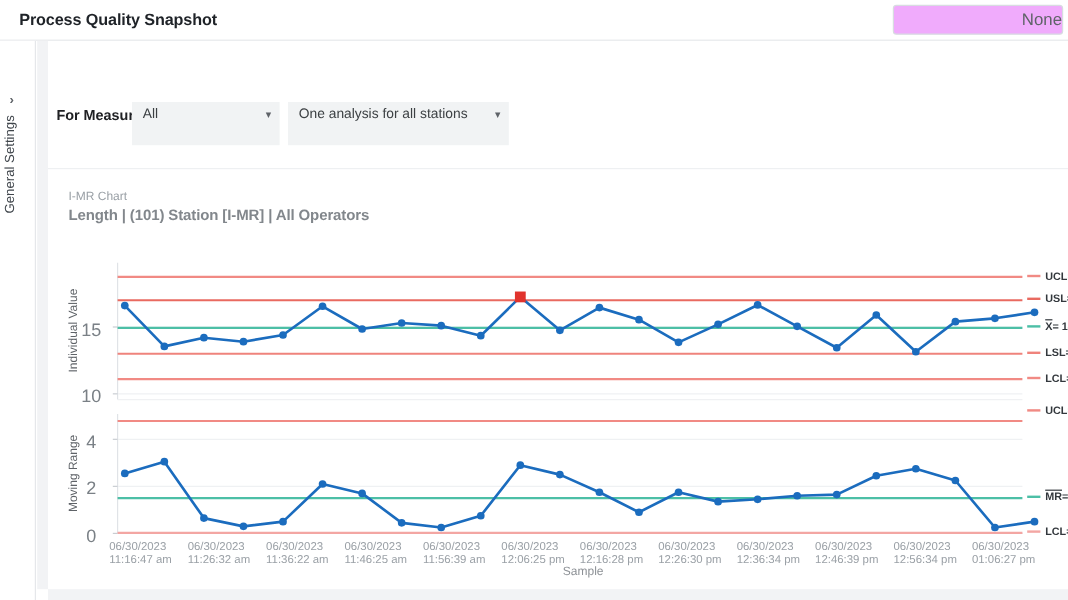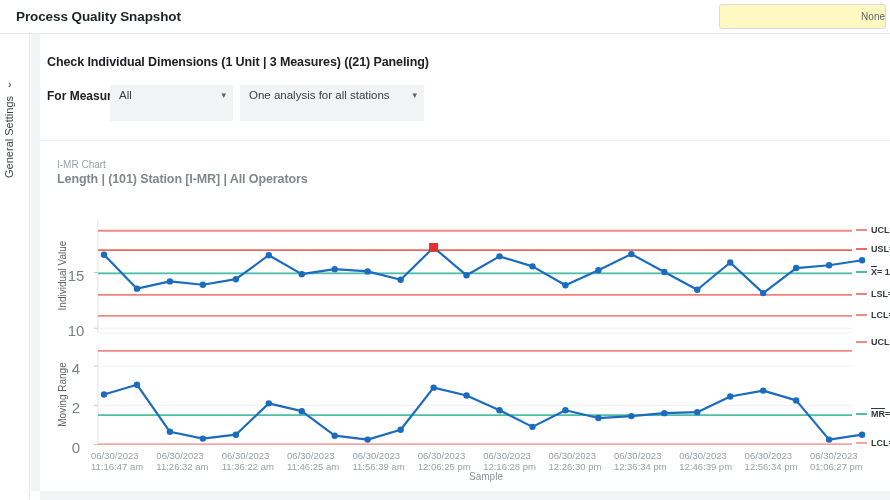--- a/index.html
+++ b/index.html
@@ -2,21 +2,21 @@
 <html><head>
 <meta charset="utf-8">
 <style>
   html,body{margin:0;padding:0;}
   body{width:890px;height:500px;overflow:hidden;font-family:"Liberation Sans","DejaVu Sans",sans-serif;background:#fff;}
   .page{position:relative;width:890px;height:500px;background:#fff;overflow:hidden;}
 
   
   .topbar{position:absolute;left:0;top:0;width:890px;height:34px;background:#fff;border-bottom:1px solid #e7e9eb;box-sizing:border-box;text-align:right;}
   .topbar-title{position:absolute;left:16px;top:0;line-height:34px;font-size:13.5px;font-weight:bold;color:#1f2328;letter-spacing:-0.1px;}
-  .filter-box{position:absolute;right:4px;top:4px;width:167px;height:25px;border:1px solid #d8dce1;border-radius:3px;box-sizing:border-box;background:#fef9c3;font-size:10px;color:#5f6368;line-height:23px;padding-left:16px;}
+  .filter-box{position:absolute;right:4px;top:4px;width:142px;height:25px;border:1px solid #d8dce1;border-radius:3px;box-sizing:border-box;background:#f0abfc;font-size:14px;color:#5f6368;line-height:23px;padding-left:16px;}
 
   
   .rail{position:absolute;left:0;top:34px;width:30px;height:466px;background:#fff;border-right:1px solid #e5e7ea;box-sizing:border-box;}
   .rail-chevron{position:absolute;left:8px;top:44px;font-size:11px;font-weight:bold;color:#5f6368;cursor:pointer;}
   .rail-label{position:absolute;left:3px;top:62px;writing-mode:vertical-rl;transform:rotate(180deg);font-size:11px;color:#3f454b;}
 
   
   .vscroll{position:absolute;left:31px;top:34px;width:9px;height:457px;background:#f2f3f5;}
   .hscroll{position:absolute;left:40px;top:491px;width:850px;height:9px;background:#f2f3f5;}
 
@@ -60,21 +60,20 @@
   </header>
 
   <aside class="rail">
     <div class="rail-chevron">›</div>
     <div class="rail-label">General Settings</div>
   </aside>
 
   <div class="vscroll"></div>
   <div class="hscroll"></div>
 
-  <div class="panel-title">Check Individual Dimensions (1 Unit | 3 Measures) ((21) Paneling)</div>
   <div class="measure-label">For Measure:</div>
   <div class="select select1">
     <span>All</span>
     <span class="caret">▾</span>
   </div>
   <div class="select select2">
     <span>One analysis for all stations</span>
     <span class="caret">▾</span>
   </div>
 

